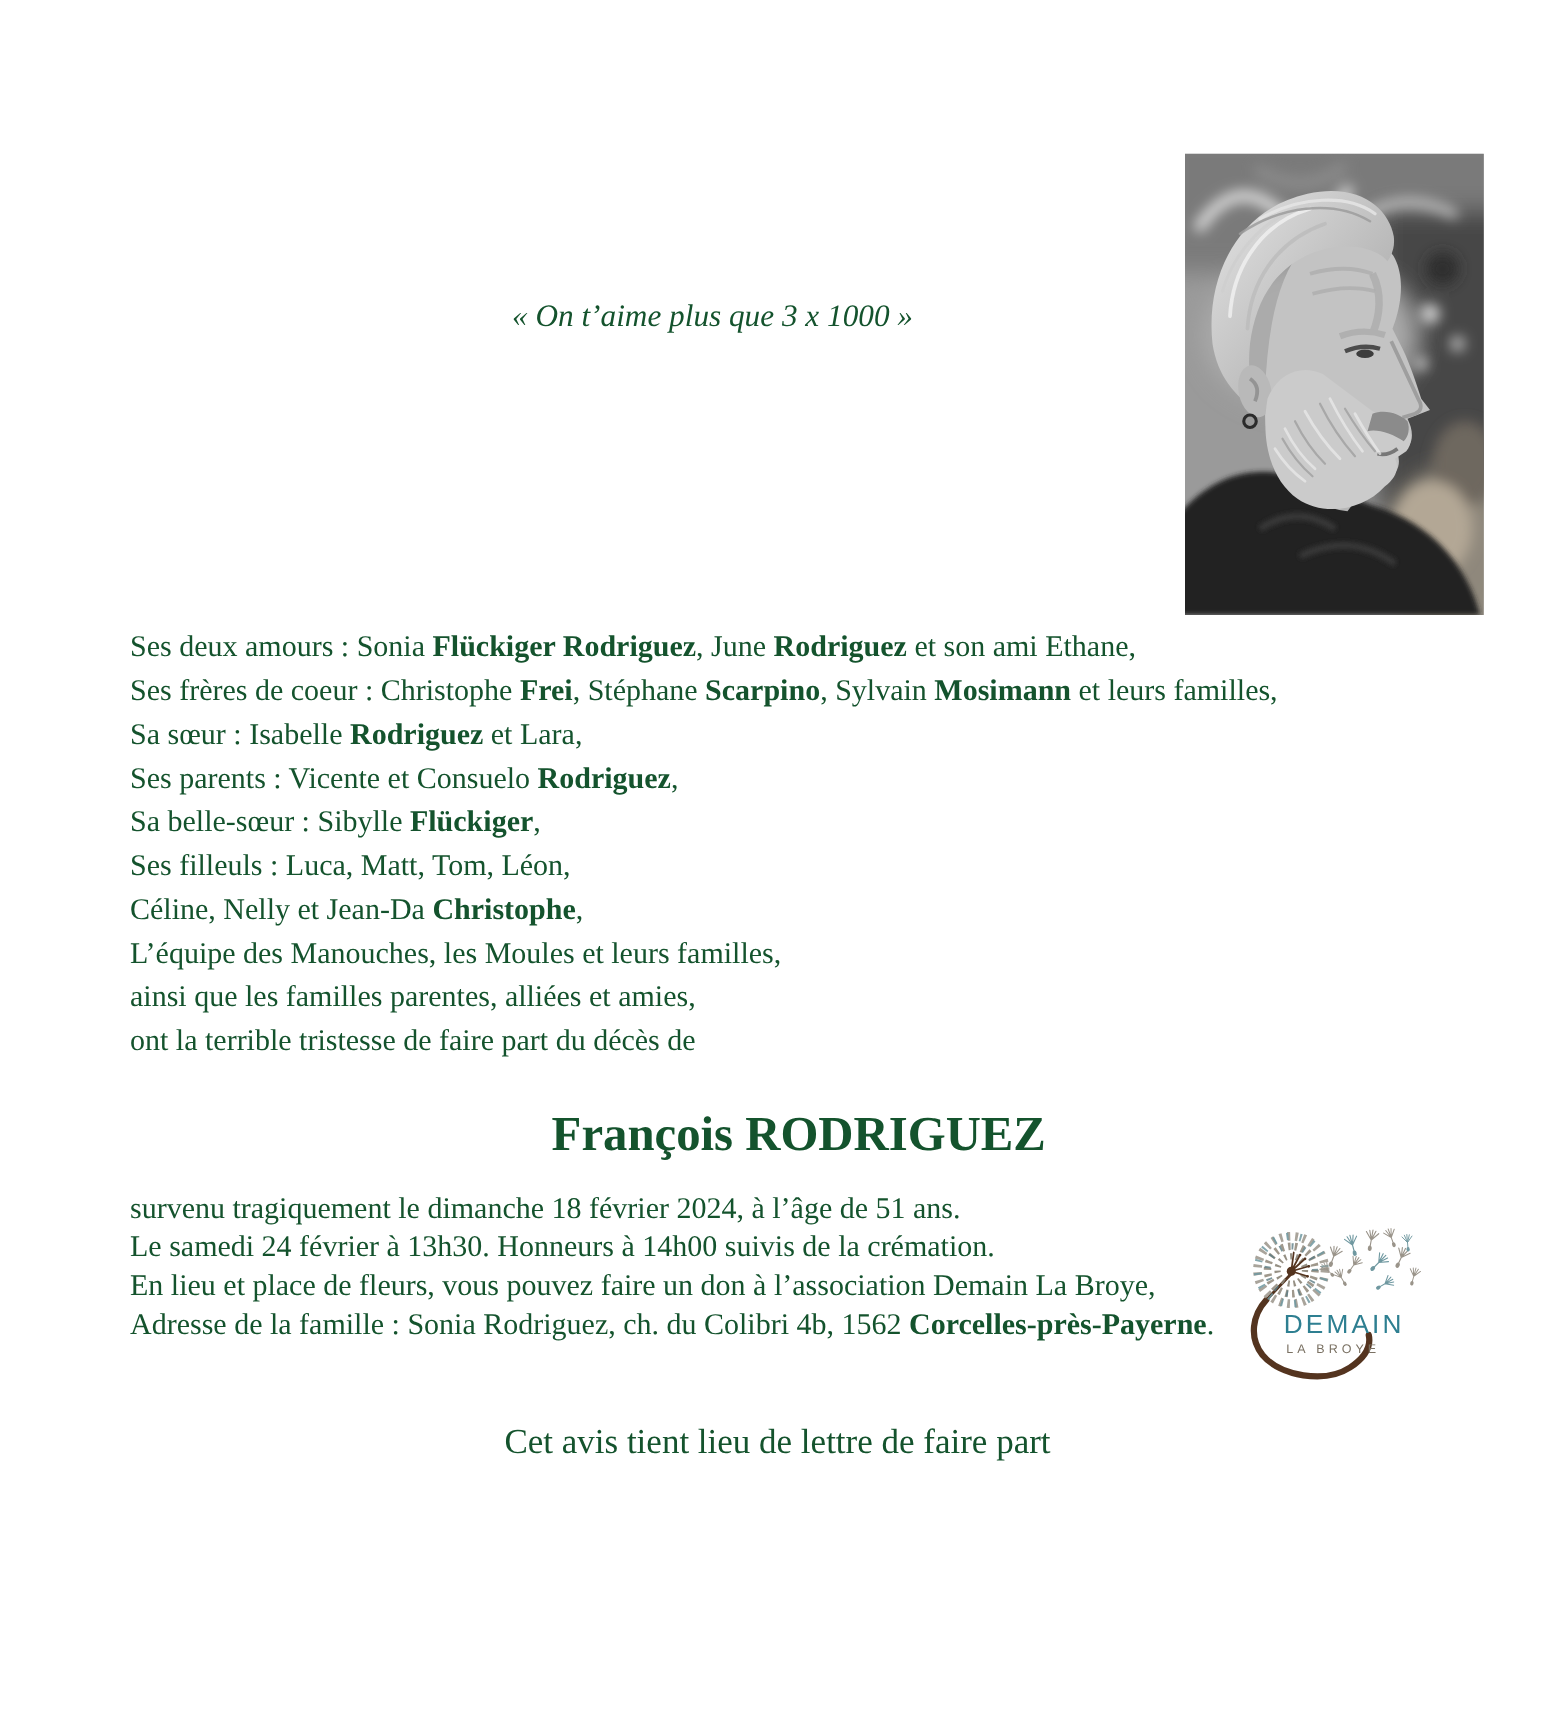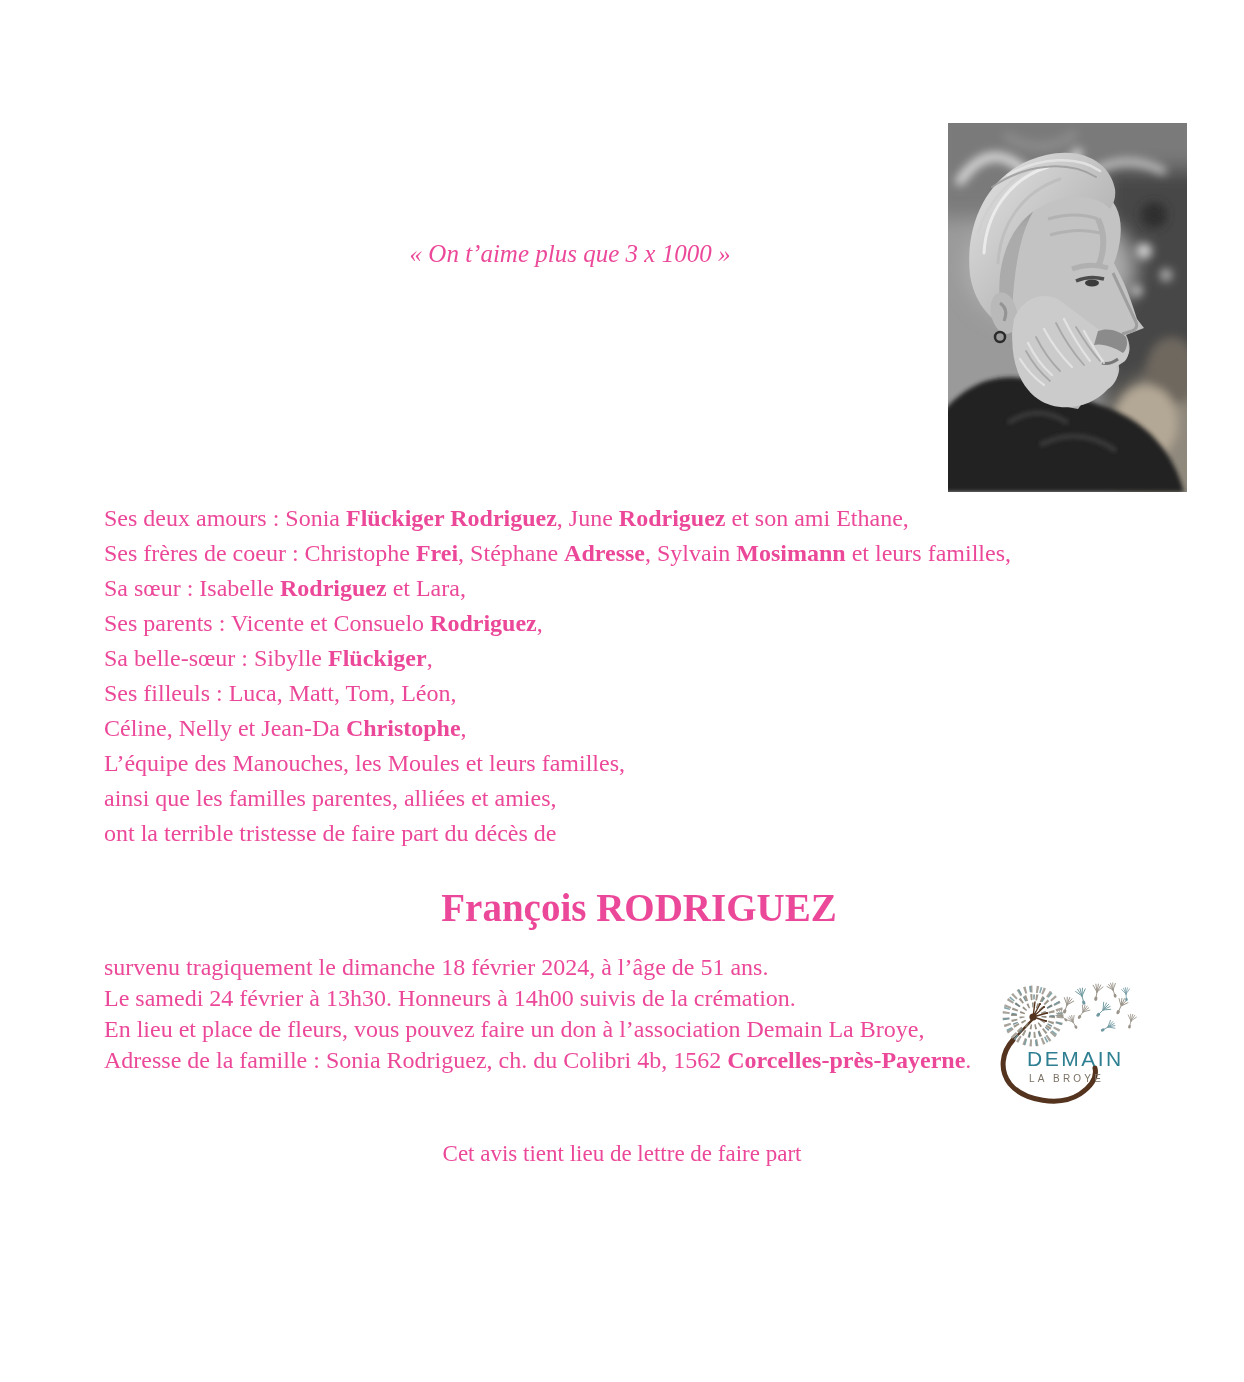--- a/index.html
+++ b/index.html
@@ -1,20 +1,20 @@
 <!DOCTYPE html>
 <html style="--logo-teal: #2e7f91; --logo-brown: #54341f; --logo-subtitle: #7a7163;"><head>
 <meta charset="utf-8">
 <style>
   html,body{margin:0;padding:0;background:#ffffff;}
   .page{
     position:relative;
     width:1244px;height:1382px;
     background:#ffffff;
-    color:#ec4899;
+    color:#14532d;
     font-family:"Liberation Serif","DejaVu Serif",serif;
     overflow:hidden;
   }
   .quote{
     position:absolute;left:104px;top:236px;width:932px;
     text-align:center;font-style:italic;font-size:25px;line-height:35px;
     white-space:nowrap;
   }
   .photo{
     position:absolute;left:948px;top:123px;width:239px;height:369px;
@@ -29,21 +29,21 @@
     font-size:24px;line-height:31px;
   }
   .line{white-space:nowrap;}
   .line b{font-weight:bold;}
   .name{
     position:absolute;left:0;top:868px;width:1244px;margin:17px;
     text-align:center;font-size:39px;font-weight:bold;line-height:46px;
   }
   .closing{
     position:absolute;left:0;top:1138px;width:1244px;
-    text-align:center;font-size:23px;line-height:31px;
+    text-align:center;font-size:28px;line-height:31px;
   }
   .logo{
     position:absolute;left:1000px;top:980px;width:140px;height:134px;
   }
   .logo svg{display:block;width:140px;height:134px;overflow:visible;}
   .logo-title{
     font-family:"Liberation Sans","DejaVu Sans",sans-serif;
     font-size:21px;letter-spacing:2.5px;font-weight:400;
     fill:var(--logo-teal,#2e7f91);
   }
@@ -132,21 +132,21 @@
         <g stroke-linecap="round" fill="none" opacity="0.7">
           <path d="M80,220 Q90,240 104,252 M96,206 Q108,228 124,244 M116,196 Q128,220 142,238 M136,208 Q146,226 156,240 M72,236 Q82,252 96,262" stroke="#ededed" stroke-width="2.2"></path>
           <path d="M88,214 Q98,234 112,248 M108,200 Q120,224 136,242 M128,204 Q140,224 152,238 M78,228 Q88,246 102,258" stroke="#9a9a9a" stroke-width="1.8"></path>
         </g>
       </g>
     </svg>
   </div>
 
   <div class="family">
       <div class="line"><span>Ses deux amours : Sonia </span><b>Flückiger Rodriguez</b><span>, June </span><b>Rodriguez</b><span> et son ami Ethane,</span></div>
-      <div class="line"><span>Ses frères de coeur : Christophe </span><b>Frei</b><span>, Stéphane </span><b>Adresse</b><span>, Sylvain </span><b>Mosimann</b><span> et leurs familles,</span></div>
+      <div class="line"><span>Ses frères de coeur : Christophe </span><b>Frei</b><span>, Stéphane </span><b>Scarpino</b><span>, Sylvain </span><b>Mosimann</b><span> et leurs familles,</span></div>
       <div class="line"><span>Sa sœur : Isabelle </span><b>Rodriguez</b><span> et Lara,</span></div>
       <div class="line"><span>Ses parents : Vicente et Consuelo </span><b>Rodriguez</b><span>,</span></div>
       <div class="line"><span>Sa belle-sœur : Sibylle </span><b>Flückiger</b><span>,</span></div>
       <div class="line"><span>Ses filleuls : Luca, Matt, Tom, Léon,</span></div>
       <div class="line"><span>Céline, Nelly et Jean-Da </span><b>Christophe</b><span>,</span></div>
       <div class="line"><span>L’équipe des Manouches, les Moules et leurs familles,</span></div>
       <div class="line"><span>ainsi que les familles parentes, alliées et amies,</span></div>
       <div class="line"><span>ont la terrible tristesse de faire part du décès de</span></div>
     </div>
 

